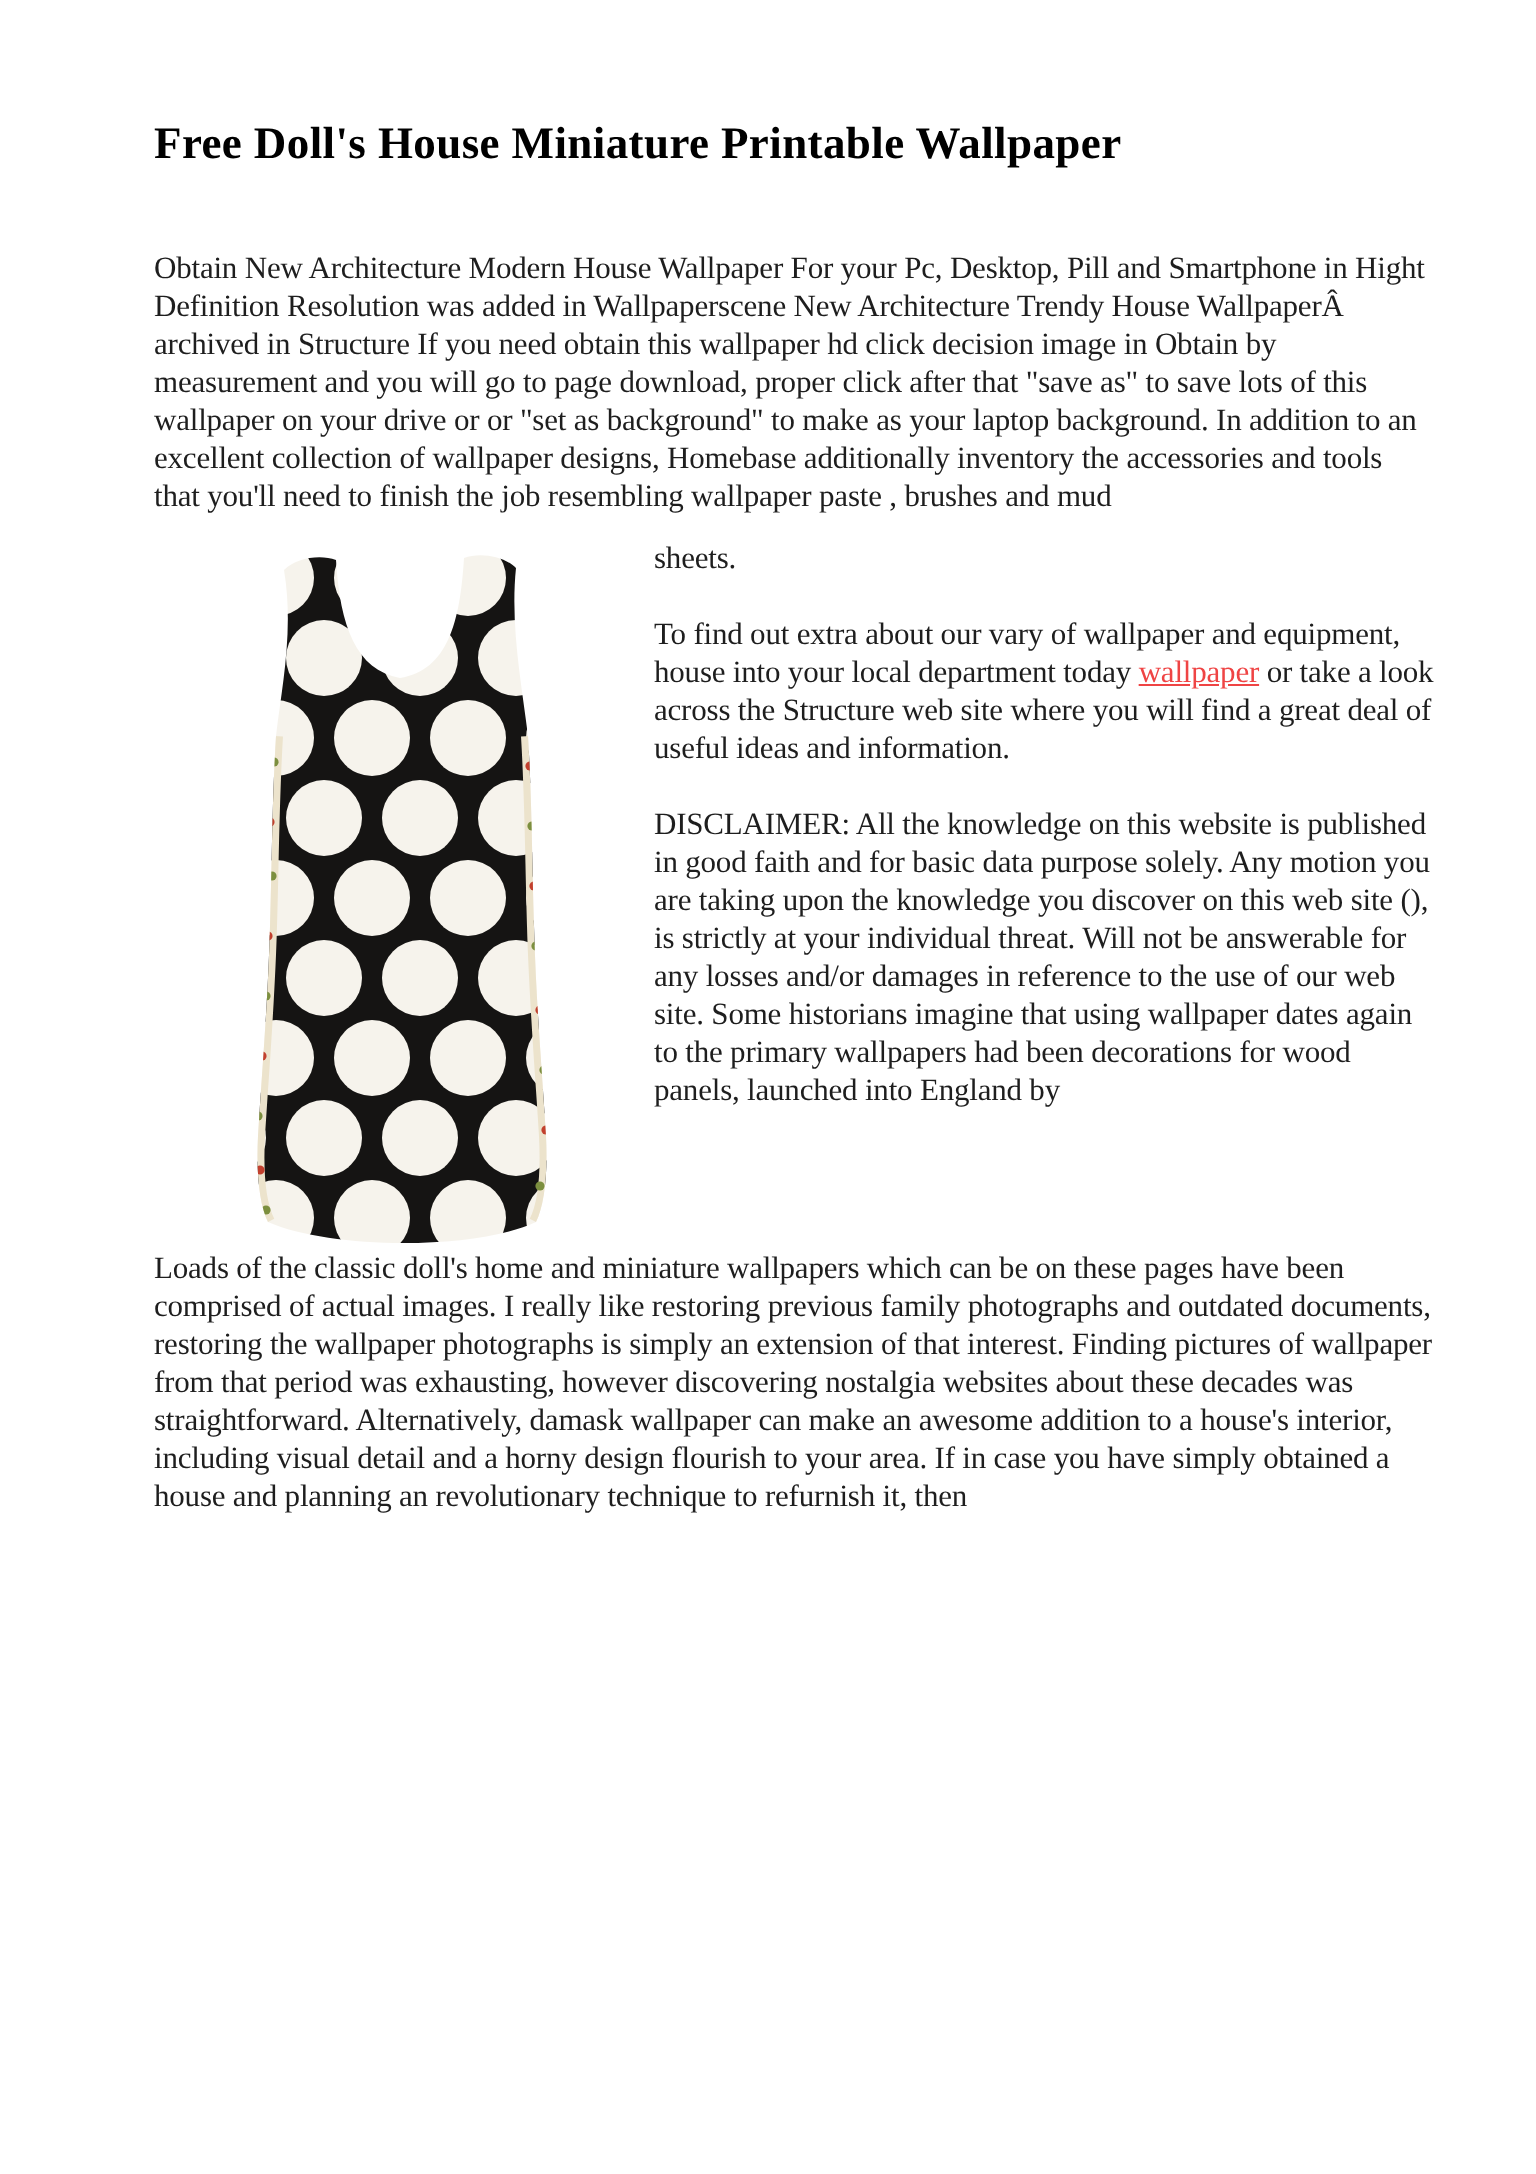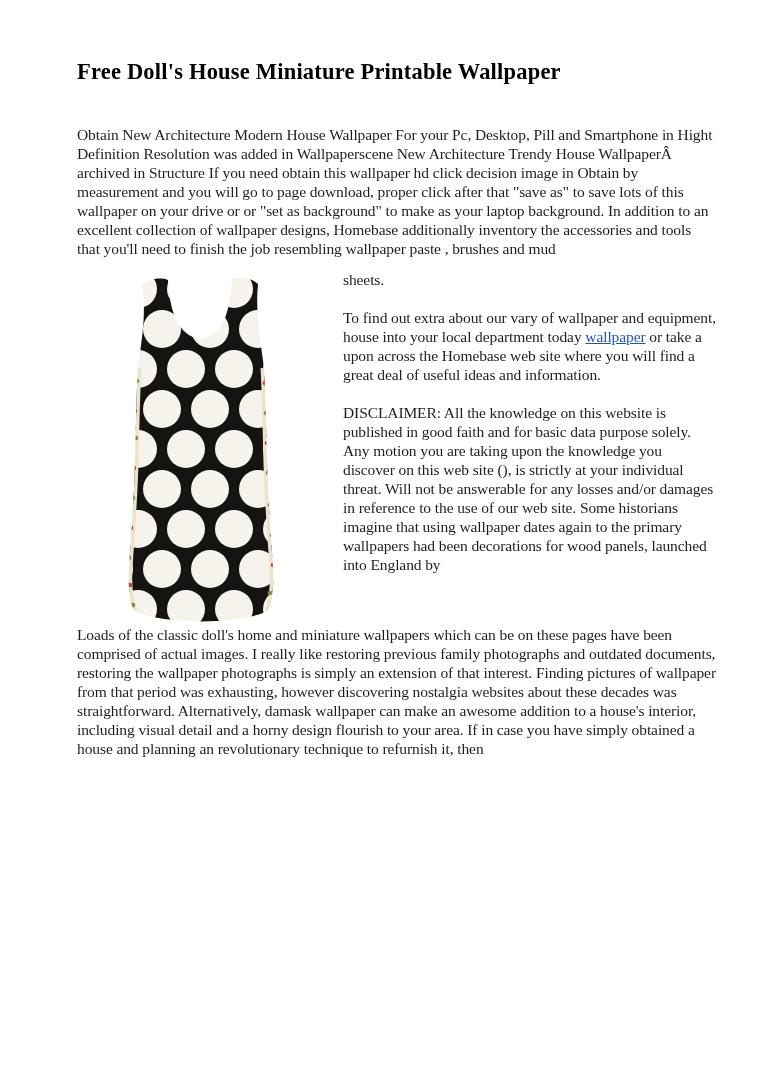--- a/index.html
+++ b/index.html
@@ -18,21 +18,21 @@
     font-size:22.5px; line-height:27px;
     font-weight:bold; color:#000;
     margin:0 0 40px 0; letter-spacing:0.2px;
   }
   p.body {
     font-size:15.5px; line-height:19px;
     margin:0 0 19px 0;
     letter-spacing:-0.1px;
   }
   p.intro { margin-bottom:12px; }
-  .row { display:flex; align-items:flex-start;gap:16px; }
+  .row { display:flex; align-items:flex-start; }
   .img-col { flex:0 0 250px; width:250px; }
   .dress-svg { display:block; margin:3px 0 0 47px; width:152px; height:352px; }
   .text-col { flex:1 1 auto; min-width:0; }
   a.inline-link { text-decoration:underline; cursor:pointer; }
 </style>
 </head>
 <body>
 
 <div class="page">
 
@@ -80,21 +80,21 @@
           <circle cx="146" cy="232" r="2.3" fill="#c2402e" style="fill: rgb(194, 64, 46);"></circle>
           <circle cx="148" cy="262" r="2.3" fill="#7c8f3f" style="fill: rgb(124, 143, 63);"></circle>
           <circle cx="149" cy="292" r="2.3" fill="#c2402e" style="fill: rgb(194, 64, 46);"></circle>
           <circle cx="146" cy="320" r="2.3" fill="#7c8f3f" style="fill: rgb(124, 143, 63);"></circle>
         </g>
       </svg>
     </div>
 
     <div class="text-col">
       <p class="body">sheets.</p>
-      <p class="body"><span>To find out extra about our vary of wallpaper and equipment, house into your local department today </span><a class="inline-link" color="#0000cc" style="color: #1d4ed8;">wallpaper</a><span> or take a upon across the Homebase web site where you will find a great deal of useful ideas and information.</span></p>
+      <p class="body"><span>To find out extra about our vary of wallpaper and equipment, house into your local department today </span><a class="inline-link" color="#0000cc" style="color: #ef4444;">wallpaper</a><span> or take a look across the Structure web site where you will find a great deal of useful ideas and information.</span></p>
       <p class="body">DISCLAIMER: All the knowledge on this website is published in good faith and for basic data purpose solely. Any motion you are taking upon the knowledge you discover on this web site (), is strictly at your individual threat. Will not be answerable for any losses and/or damages in reference to the use of our web site. Some historians imagine that using wallpaper dates again to the primary wallpapers had been decorations for wood panels, launched into England by</p>
     </div>
   </div>
 
 
   <p class="body">Loads of the classic doll's home and miniature wallpapers which can be on these pages have been comprised of actual images. I really like restoring previous family photographs and outdated documents, restoring the wallpaper photographs is simply an extension of that interest. Finding pictures of wallpaper from that period was exhausting, however discovering nostalgia websites about these decades was straightforward. Alternatively, damask wallpaper can make an awesome addition to a house's interior, including visual detail and a horny design flourish to your area. If in case you have simply obtained a house and planning an revolutionary technique to refurnish it, then</p>
 
 </div>
 
 </body></html>

